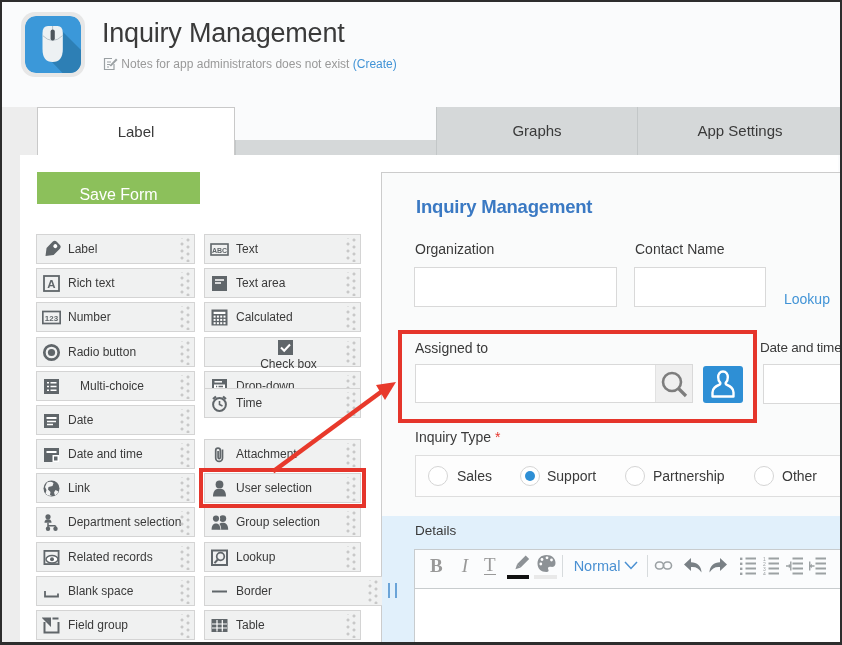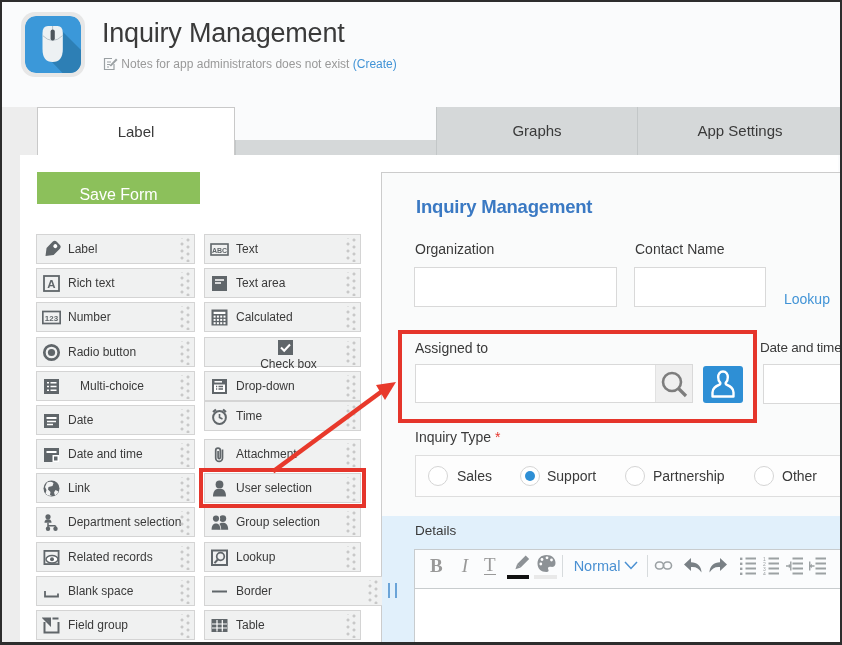--- a/index.html
+++ b/index.html
@@ -209,21 +209,21 @@
       </div>
       <div class="fitem" style="left: 36px; top: 405px;">
         <svg width="19" height="19" viewBox="0 0 19 19">
           <rect x="2" y="3" width="15" height="14" fill="#60666a"></rect>
           <rect x="4.5" y="6" width="10" height="2" fill="#fff"></rect>
           <path d="M5 10.5 H14 M5 13.5 H11" stroke="#fff" stroke-width="1.4"></path>
         </svg>
         <span class="lbl">Date</span>
         <span class="dots"></span>
       </div>
-      <div class="fitem" style="left: 204px; top: 401px; width: 157px;">
+      <div class="fitem" style="left: 204px; top: 388px; width: 157px;">
         <svg width="19" height="19" viewBox="0 0 19 19">
           <circle cx="9.5" cy="10.5" r="6.4" fill="none" stroke="#60666a" stroke-width="2"></circle>
           <path d="M9.5 7 V10.5 L12.5 12" stroke="#60666a" stroke-width="1.6" fill="none"></path>
           <path d="M3 5 L6 2.5 M16 5 L13 2.5" stroke="#60666a" stroke-width="2.2"></path>
         </svg>
         <span class="lbl">Time</span>
         <span class="dots"></span>
       </div>
       <div class="fitem" style="left: 36px; top: 439px;">
         <svg width="19" height="19" viewBox="0 0 19 19">

